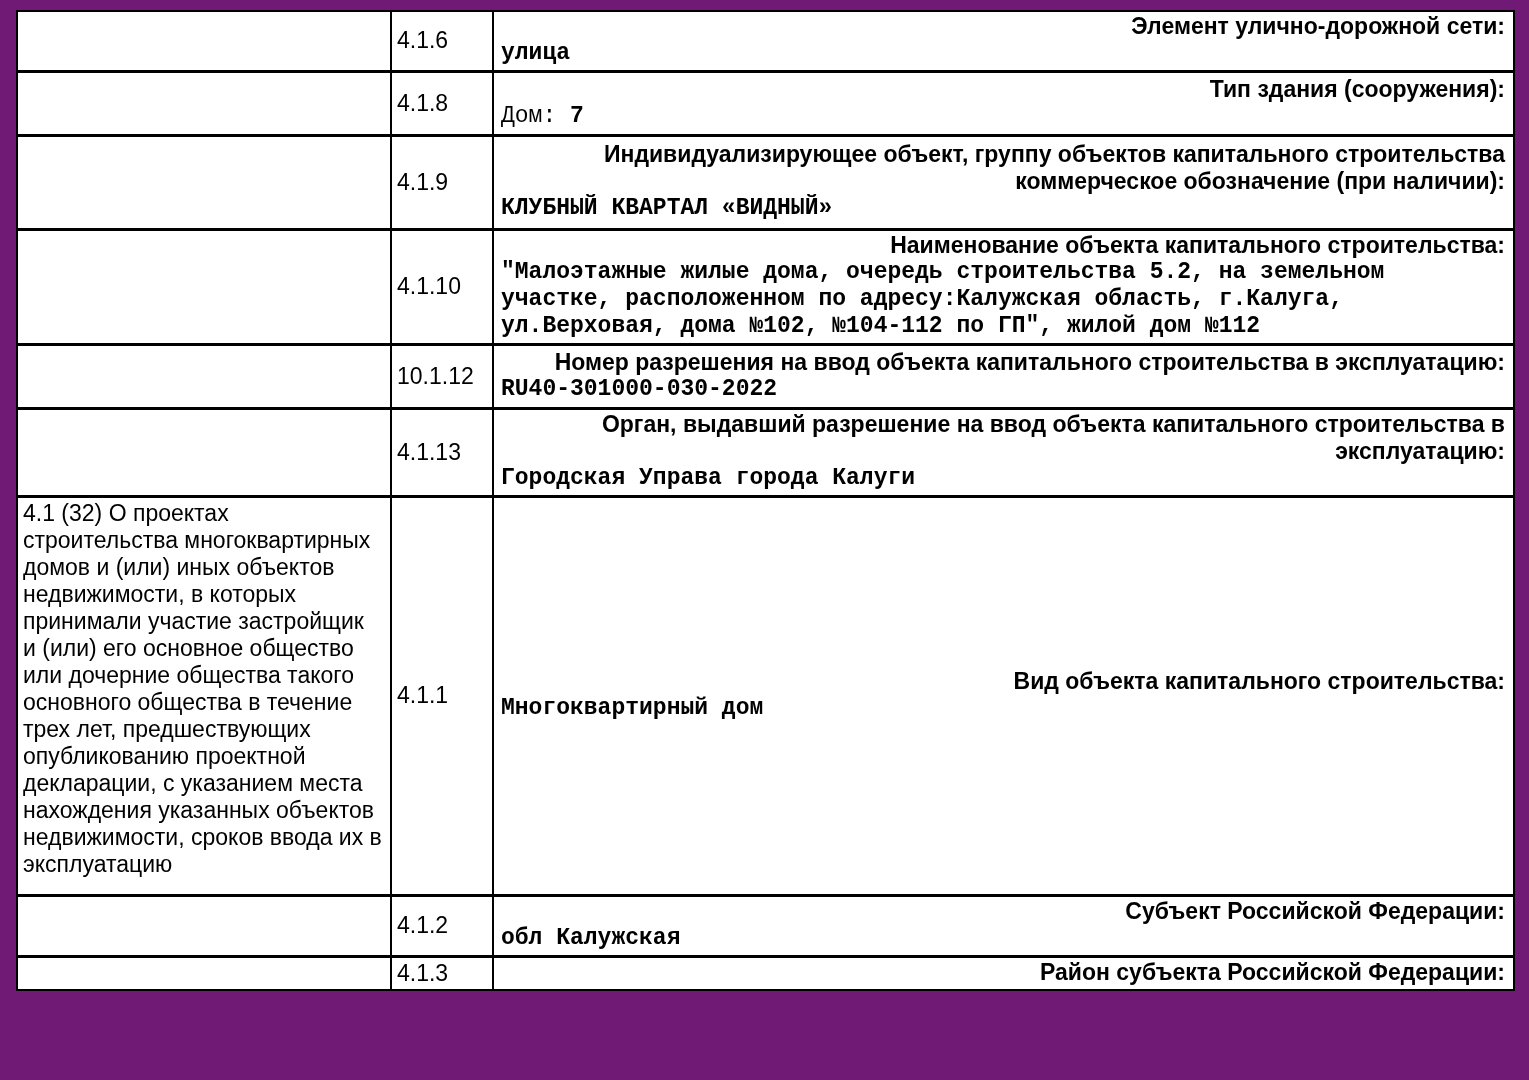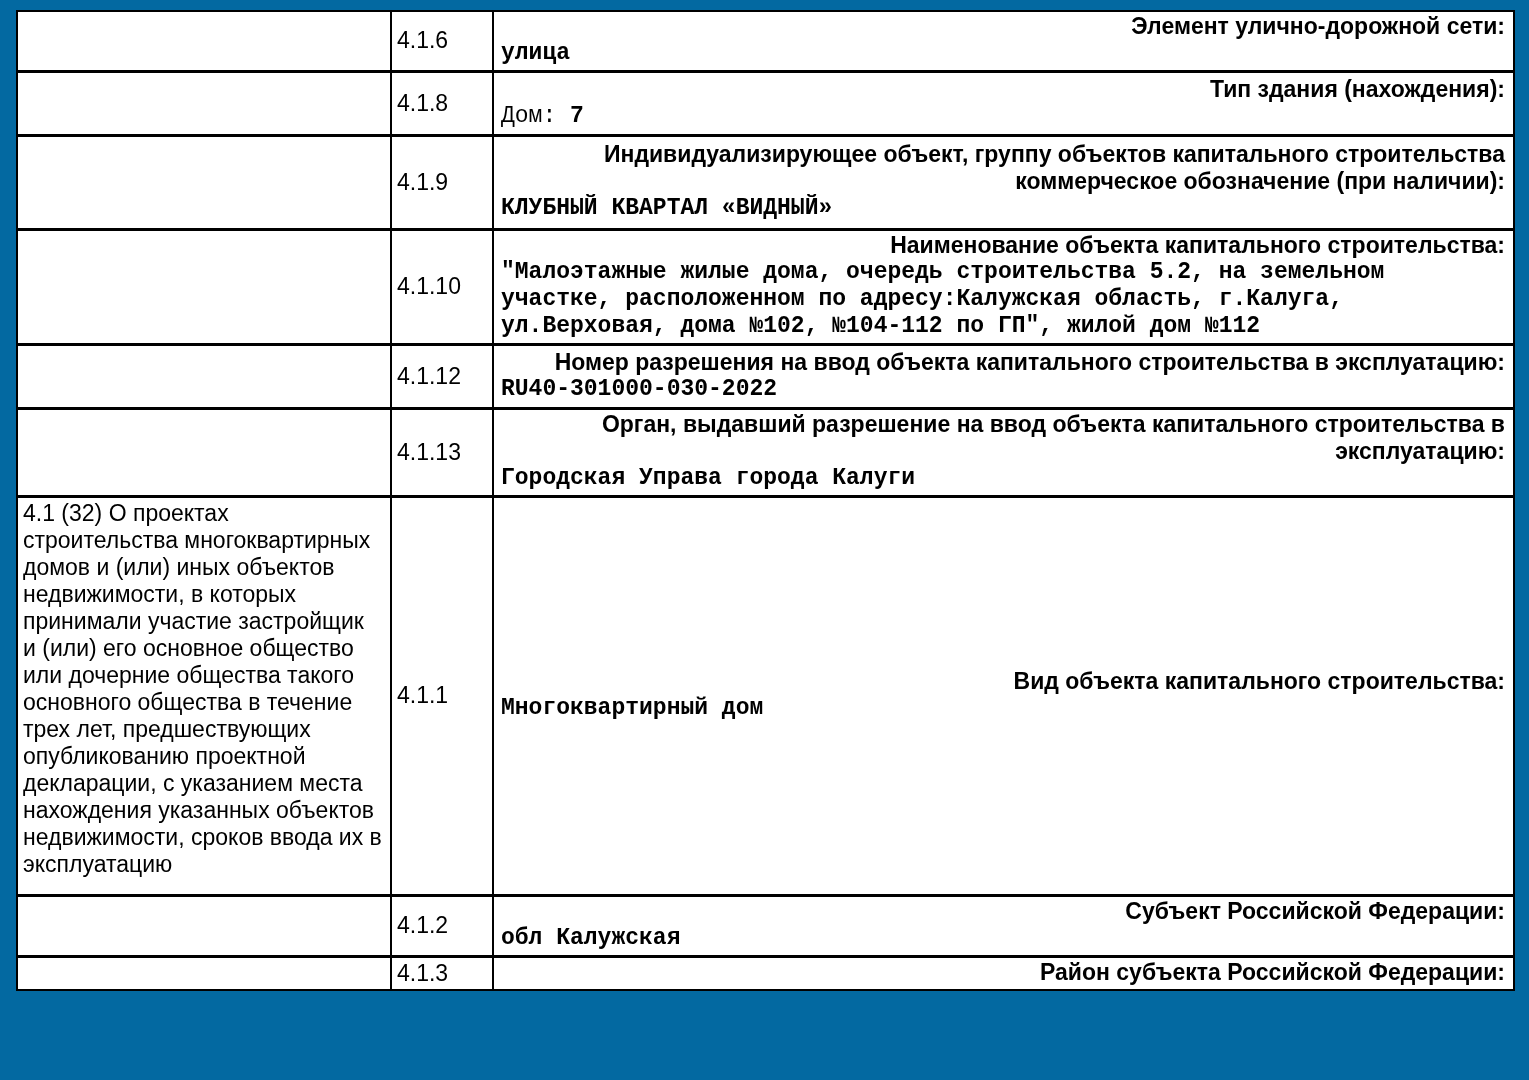--- a/index.html
+++ b/index.html
@@ -8,21 +8,21 @@
     background: #ffffff;
     width: 1529px;
     height: 1080px;
     font-family: "Liberation Sans", "DejaVu Sans", sans-serif;
     color: #000000;
   }
   .page {
     position: relative;
     width: 1529px;
     height: 1080px;
-    background: #0369a1;
+    background: #701a75;
     overflow: hidden;
   }
   table.doc-table {
     position: absolute;
     left: 16px;
     top: 10px;
     width: 1497px;
     border-collapse: collapse;
     table-layout: fixed;
     font-size: 23px;
@@ -78,21 +78,21 @@
         <td class="cell-code">4.1.6</td>
         <td class="cell-content">
           <div class="field-label">Элемент улично-дорожной сети:</div>
           <div class="field-value"><span class="value-prefix"></span><span>улица</span></div>
         </td>
       </tr>
       <tr class="r2">
         <td class="cell-left"></td>
         <td class="cell-code">4.1.8</td>
         <td class="cell-content">
-          <div class="field-label">Тип здания (нахождения):</div>
+          <div class="field-label">Тип здания (сооружения):</div>
           <div class="field-value"><span class="value-prefix">Дом: </span><span>7</span></div>
         </td>
       </tr>
       <tr class="r3">
         <td class="cell-left"></td>
         <td class="cell-code">4.1.9</td>
         <td class="cell-content">
           <div class="field-label">Индивидуализирующее объект, группу объектов капитального строительства коммерческое обозначение (при наличии):</div>
           <div class="field-value"><span class="value-prefix"></span><span>КЛУБНЫЙ КВАРТАЛ «ВИДНЫЙ»</span></div>
         </td>
@@ -100,21 +100,21 @@
       <tr class="r4">
         <td class="cell-left"></td>
         <td class="cell-code">4.1.10</td>
         <td class="cell-content">
           <div class="field-label">Наименование объекта капитального строительства:</div>
           <div class="field-value"><span class="value-prefix"></span><span>"Малоэтажные жилые дома, очередь строительства 5.2, на земельном участке, расположенном по адресу:Калужская область, г.Калуга, ул.Верховая, дома №102, №104-112 по ГП", жилой дом №112</span></div>
         </td>
       </tr>
       <tr class="r6">
         <td class="cell-left"></td>
-        <td class="cell-code">4.1.12</td>
+        <td class="cell-code">10.1.12</td>
         <td class="cell-content">
           <div class="field-label">Номер разрешения на ввод объекта капитального строительства в эксплуатацию:</div>
           <div class="field-value"><span class="value-prefix"></span><span>RU40-301000-030-2022</span></div>
         </td>
       </tr>
       <tr class="r7">
         <td class="cell-left"></td>
         <td class="cell-code">4.1.13</td>
         <td class="cell-content">
           <div class="field-label">Орган, выдавший разрешение на ввод объекта капитального строительства в эксплуатацию:</div>

